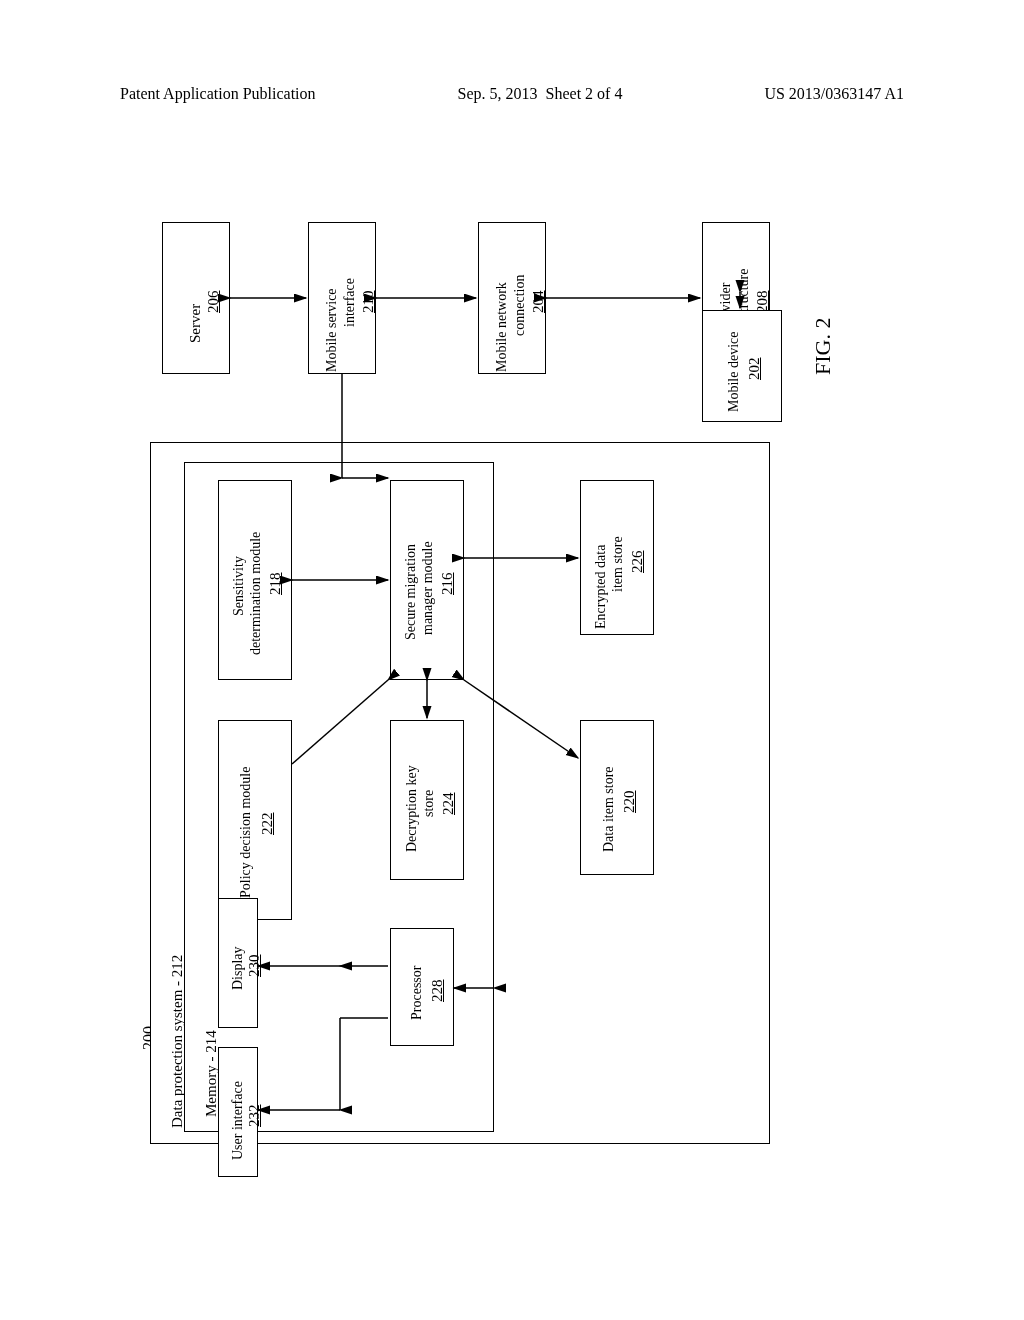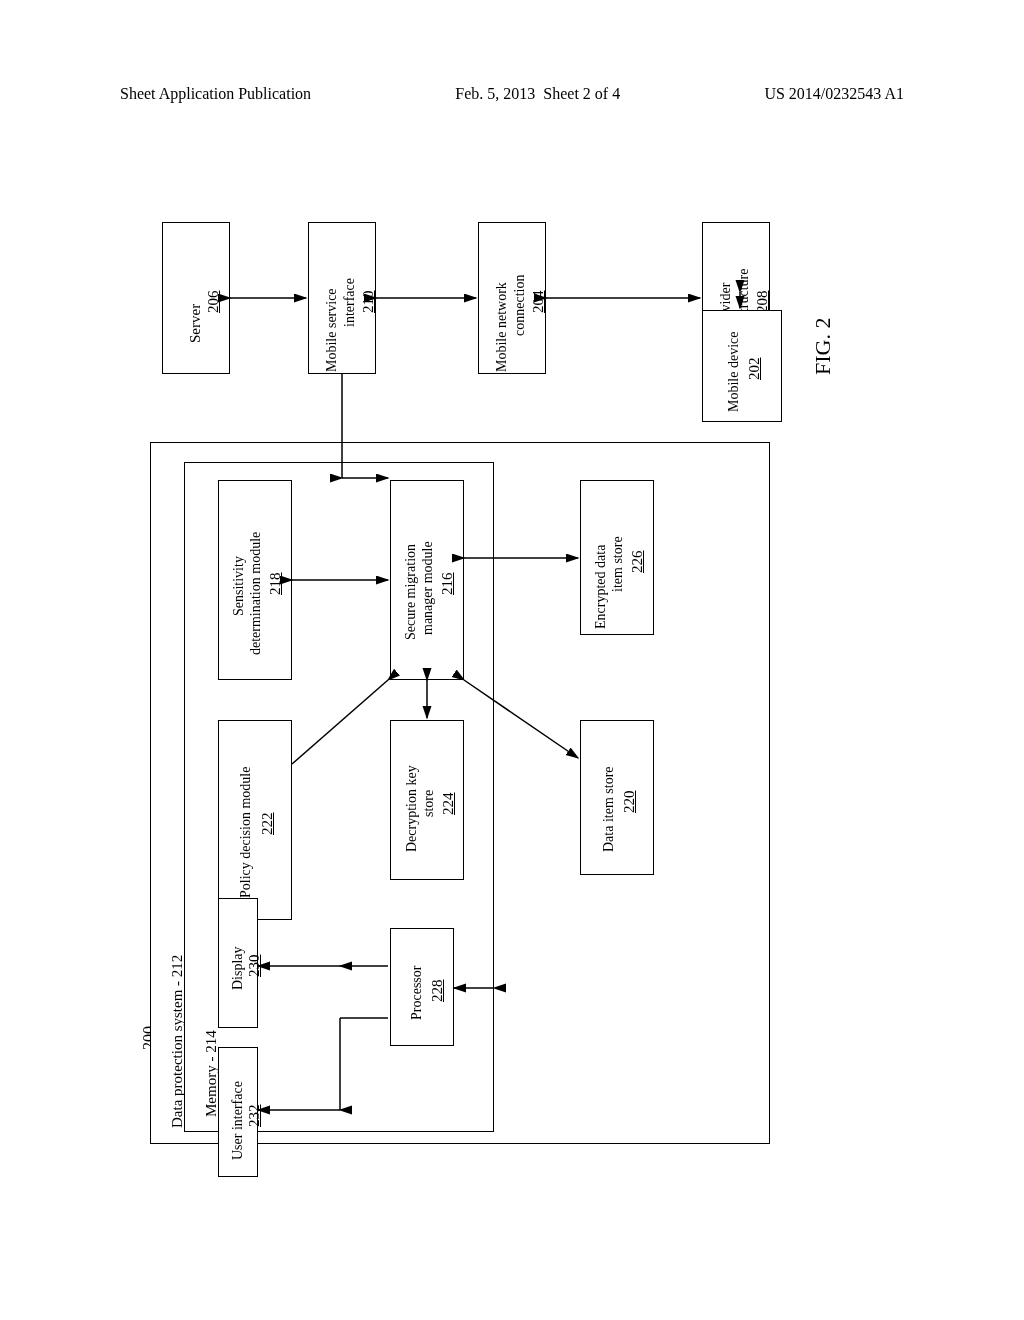--- a/index.html
+++ b/index.html
@@ -52,26 +52,26 @@
   .figlabel { font-size: 22px; white-space: nowrap; }
   .figno { font-size: 16px; white-space: nowrap; }
   svg { position:absolute; top:0; left:0; }
 </style>
 </head>
 <body>
 
 <div class="page">
 
   <div class="header">
-    <span class="header-item">Sheet Application Publication</span>
+    <span class="header-item">Patent Application Publication</span>
     <span class="header-item">
-      <span>Feb. 5, 2013</span>&nbsp;
+      <span>Sep. 5, 2013</span>&nbsp;
       <span>Sheet 2 of 4</span>
     </span>
-    <span class="header-item">US 2014/0232543 A1</span>
+    <span class="header-item">US 2013/0363147 A1</span>
   </div>
 
   <div class="fig-area">
 
     <div class="rot figno ref-underline" style="top:870px; left:140px;">200</div>
 
     <div class="rot figlabel" style="top:195px; left:810px;">FIG. 2</div>
 
     <div class="box" style="top:42px; left:162px; width:68px; height:152px;"></div>
     <div class="rot lbltxt" style="top:163px; left:186px;">Server</div>

